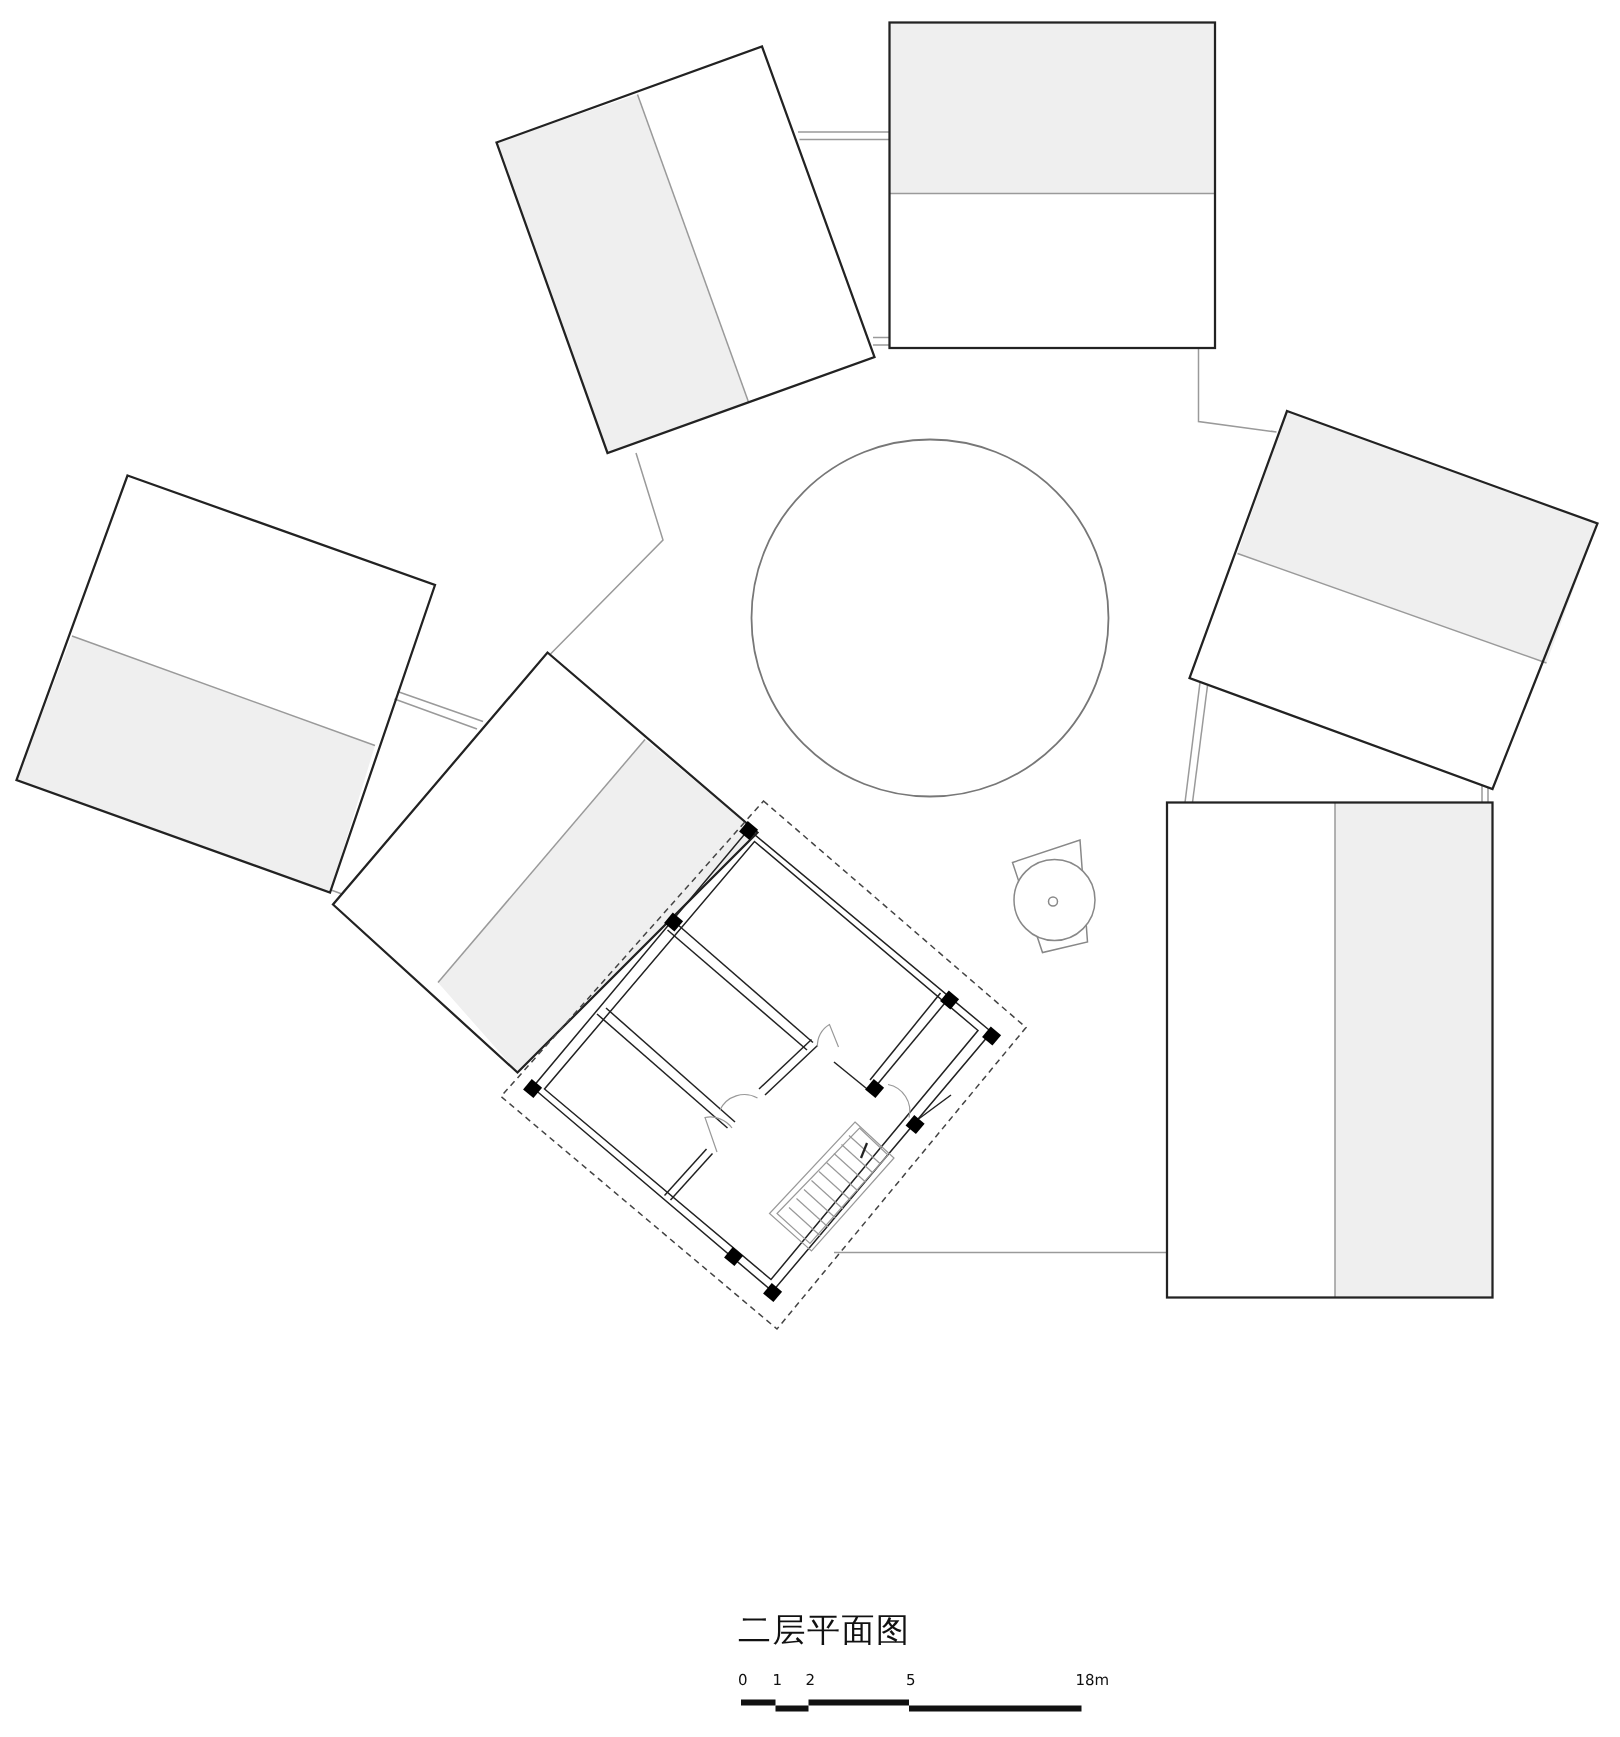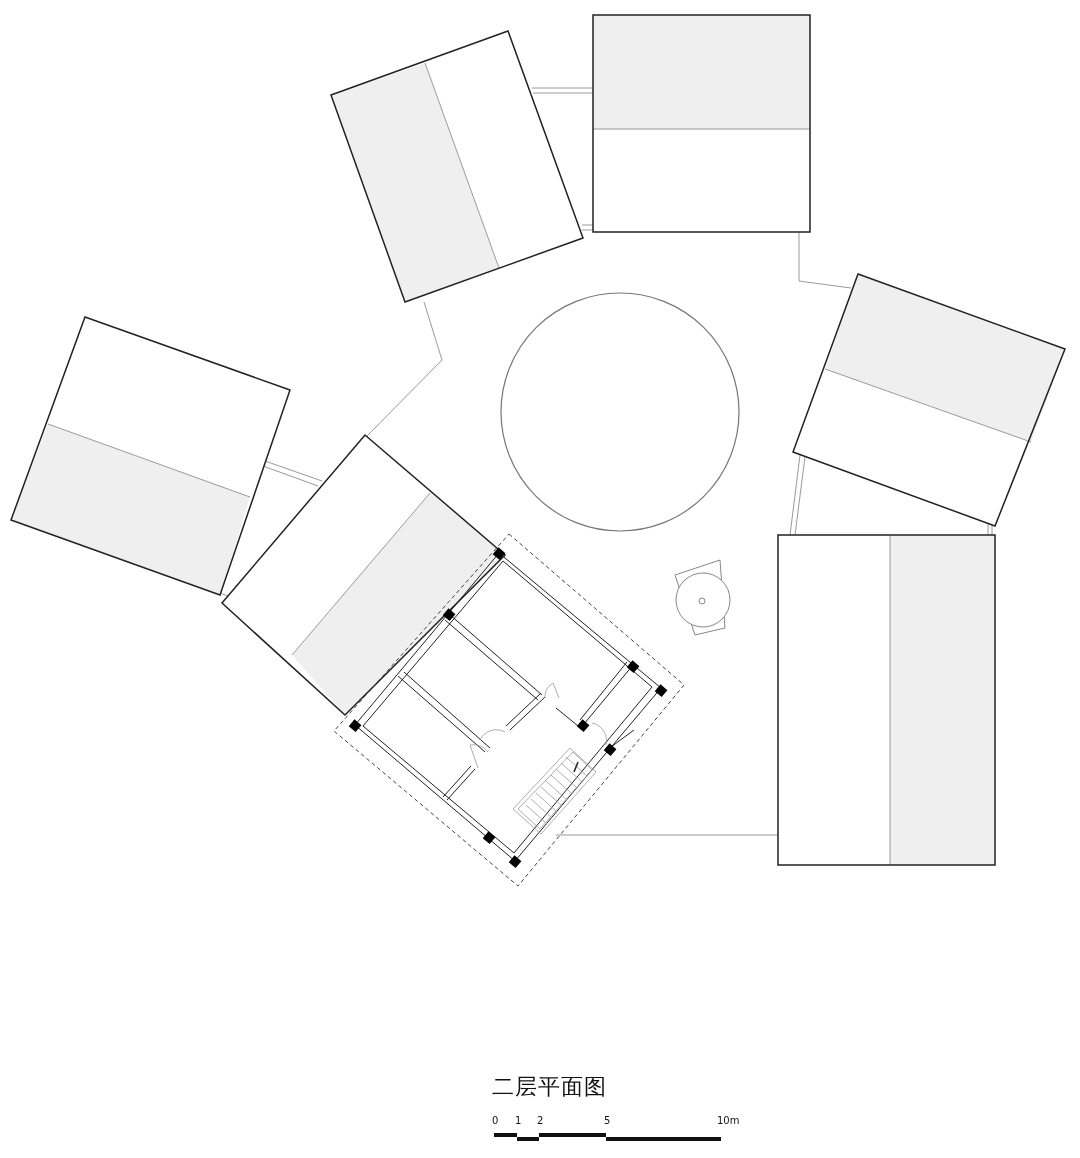--- a/index.html
+++ b/index.html
@@ -149,13 +149,13 @@
     <rect x="539" y="1133" width="67" height="4"></rect>
     <rect x="606" y="1137" width="115" height="4"></rect>
   </g>
 </svg>
 
 <div class="title">二层平面图</div>
 <div class="tick" style="left:492px">0</div>
 <div class="tick" style="left:515px">1</div>
 <div class="tick" style="left:537px">2</div>
 <div class="tick" style="left:604px">5</div>
-<div class="tick" style="left:717px">10m</div>
+<div class="tick" style="left:717px">18m</div>
 
 </body></html>

